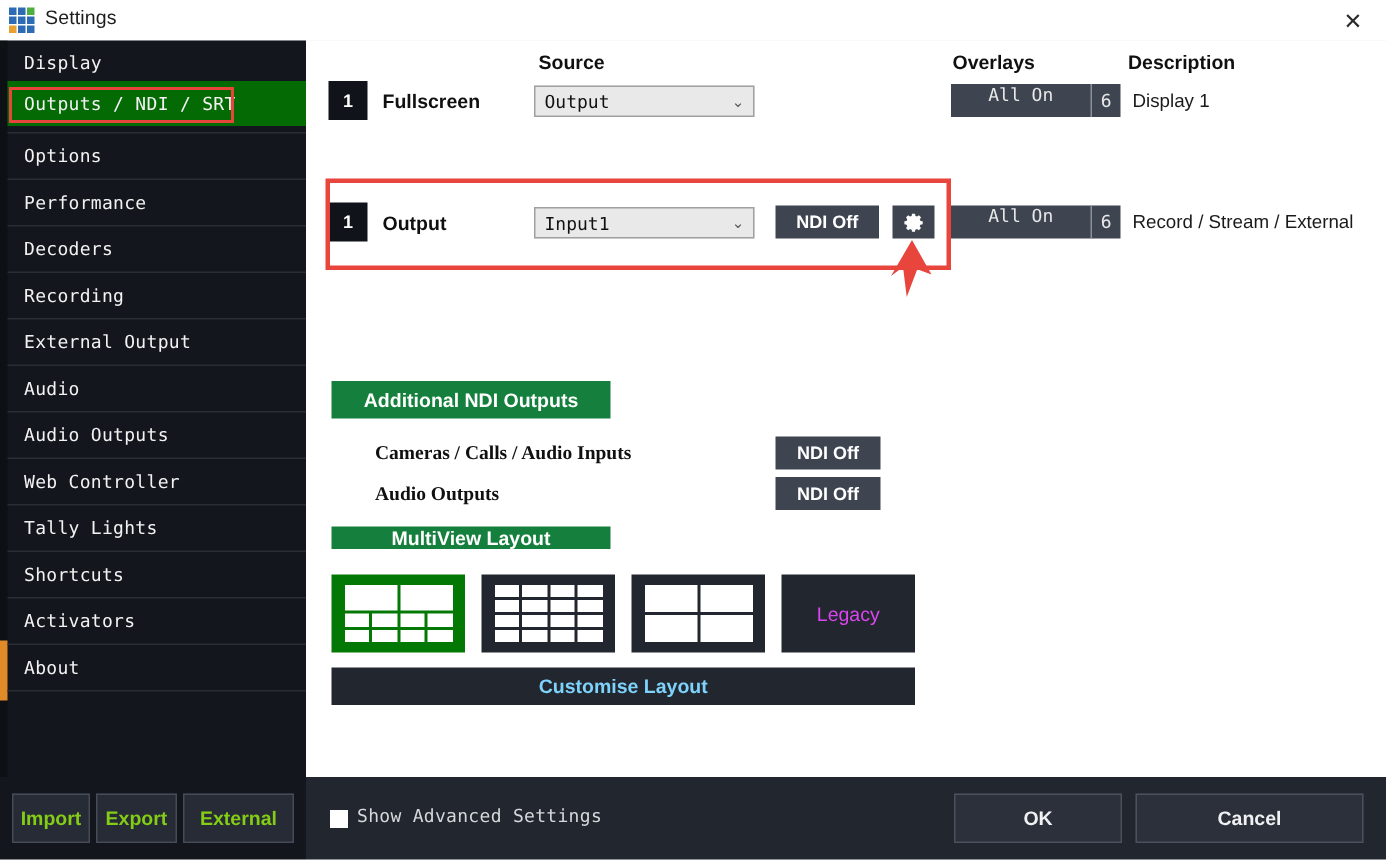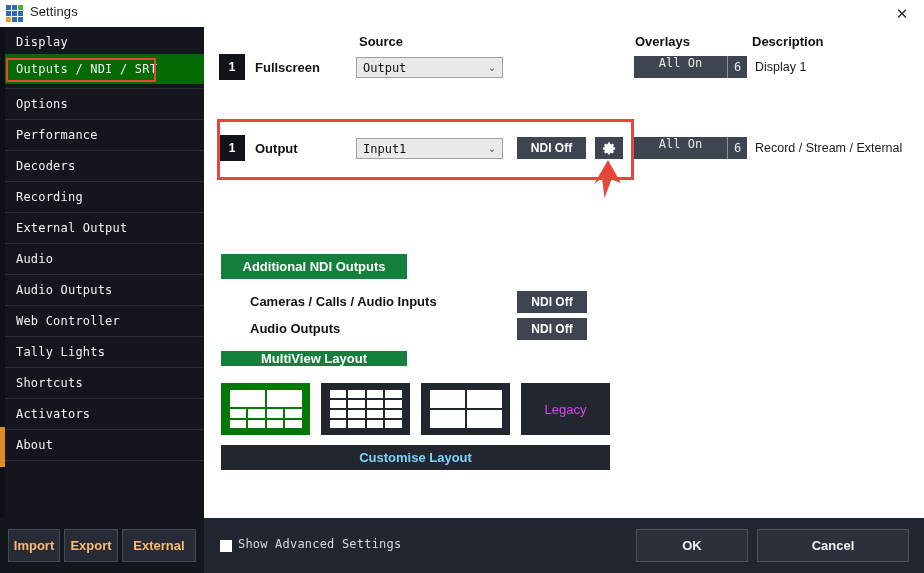--- a/index.html
+++ b/index.html
@@ -122,21 +122,21 @@
     width: 204px; height: 55px;
     background: #13161d;
   }
   .lb-btn {
     position: absolute;
     top: 11px;
     height: 33px;
     background: #262b35;
     border: 1px solid #454b57;
     box-sizing: border-box;
-    color: #fdba74;
+    color: #84cc16;
     font-size: 13px;
     font-weight: bold;
     display: flex; align-items: center; justify-content: center;
     cursor: default;
   }
 
   
   .content {
     position: absolute;
     left: 204px; top: 27px;
@@ -265,20 +265,21 @@
     font-size: 13px;
     font-weight: bold;
     display: flex; align-items: center; justify-content: center;
     cursor: default;
   }
   .sub-label {
     position: absolute;
     font-size: 13px;
     font-weight: bold;
     color: #101010;
+    font-family: Liberation Serif, serif;
   }
 
   .thumb {
     position: absolute;
     width: 89px; height: 52px;
     background: #22262e;
     box-sizing: border-box;
     cursor: default;
     display: flex; align-items: center; justify-content: center;
   }

